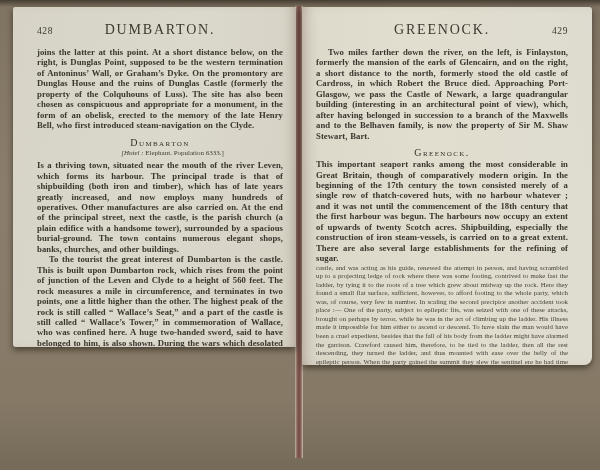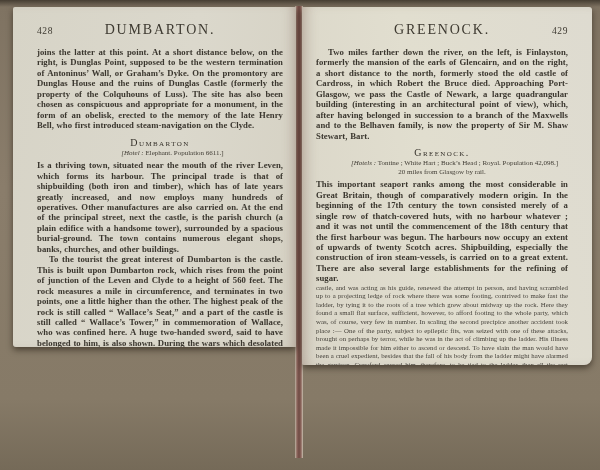--- a/index.html
+++ b/index.html
@@ -66,31 +66,29 @@
 <div class="gutter"></div>
 
 <div class="page page-left">
   <div class="pagehead">
     <span class="num-left">428</span>
     <span class="runhead">DUMBARTON.</span>
     <span></span>
   </div>
   <p class="body">joins the latter at this point.  At a short distance below, on the right, is Dunglas Point, supposed to be the western termination of Antoninus’ Wall, or Graham’s Dyke.  On the promontory are Dunglas House and the ruins of Dunglas Castle (formerly the property of the Colquhouns of Luss). The site has also been chosen as conspicuous and appropriate for a monument, in the form of an obelisk, erected to the memory of the late Henry Bell, who first introduced steam-navigation on the Clyde.</p>
   <h3 class="section-head">Dumbarton</h3>
-  <p class="bracket"><span class="lbl">[Hotel :</span> <span>Elephant.   Population 6611.]</span></p>
+  <p class="bracket"><span class="lbl">[Hotel :</span> <span>Elephant.   Population 6333.]</span></p>
   <p class="body">Is a thriving town, situated near the mouth of the river Leven, which forms its harbour.  The principal trade is that of shipbuilding (both iron and timber), which has of late years greatly increased, and now employs many hundreds of operatives.  Other manufactures are also carried on.  At the end of the principal street, next the castle, is the parish church (a plain edifice with a handsome tower), surrounded by a spacious burial-ground.  The town contains numerous elegant shops, banks, churches, and other buildings.</p>
   <p class="body indent">To the tourist the great interest of Dumbarton is the castle.  This is built upon Dumbarton rock, which rises from the point of junction of the Leven and Clyde to a height of 560 feet.  The rock measures a mile in circumference, and terminates in two points, one a little higher than the other.  The highest peak of the rock is still called “ Wallace’s Seat,” and a part of the castle is still called “ Wallace’s Tower,” in commemoration of Wallace, who was confined here.  A huge two-handed sword, said to have belonged to him, is also shown.  During the wars which desolated Scotland in the reign of Queen Mary, this fortress was taken in a remarkable way by Captain Crawford of Jordanhill, a distinguished adherent of the king’s party.*</p>
   <p class="footnote fn-left">* “ Taking advantage of a misty and moonless night to bring to the foot of the castle rock the scaling-ladders which he had provided, he chose for his terrible experiment the place where the rock was highest, and where, of course, less pains were taken to keep a regular guard.  This chance was fortunate : for the first ladder broke with the weight of the men who attempted to mount, and the noise of the fall must have betrayed them had there been any sentinel within hearing.  Crawford, assisted by a soldier who had deserted from the</p>
 </div>
 
 <div class="page page-right">
   <div class="pagehead">
     <span></span>
     <span class="runhead">GREENOCK.</span>
     <span class="num-right">429</span>
   </div>
   <p class="body indent">Two miles farther down the river, on the left, is Finlayston, formerly the mansion of the earls of Glencairn, and on the right, a short distance to the north, formerly stood the old castle of Cardross, in which Robert the Bruce died.  Approaching Port-Glasgow, we pass the Castle of Newark, a large quadrangular building (interesting in an architectural point of view), which, after having belonged in succession to a branch of the Maxwells and to the Belhaven family, is now the property of Sir M. Shaw Stewart, Bart.</p>
   <h3 class="section-head">Greenock.</h3>
-  <p class="bracket"><span class="lbl">[Hotels :</span> <span>Tontine ;  White Hart ;  Buck’s Head ;  Royal.   Population 42,098.]</span><br>
-  <span>20 miles from Glasgow by rail.</span></p>
   <p class="body">This important seaport ranks among the most considerable in Great Britain, though of comparatively modern origin. In the beginning of the 17th century the town consisted merely of a single row of thatch-covered huts, with no harbour whatever ; and it was not until the commencement of the 18th century that the first harbour was begun.  The harbours now occupy an extent of upwards of twenty Scotch acres.  Shipbuilding, especially the construction of iron steam-vessels, is carried on to a great extent.  There are also several large establishments for the refining of sugar.</p>
   <p class="footnote">castle, and was acting as his guide, renewed the attempt in person, and having scrambled up to a projecting ledge of rock where there was some footing, contrived to make fast the ladder, by tying it to the roots of a tree which grew about midway up the rock.  Here they found a small flat surface, sufficient, however, to afford footing to the whole party, which was, of course, very few in number.  In scaling the second precipice another accident took place :— One of the party, subject to epileptic fits, was seized with one of these attacks, brought on perhaps by terror, while he was in the act of climbing up the ladder. His illness made it impossible for him either to ascend or descend.  To have slain the man would have been a cruel expedient, besides that the fall of his body from the ladder might have alarmed the garrison.  Crawford caused him, therefore, to be tied to the ladder, then all the rest descending, they turned the ladder, and thus mounted with ease over the belly of the epileptic person. When the party gained the summit they slew the sentinel ere he had time to give the alarm, and easily surprised the slumbering garrison, who had trusted too much to the security of their castle to keep good watch.”</p>
 </div>
 
 </body></html>

